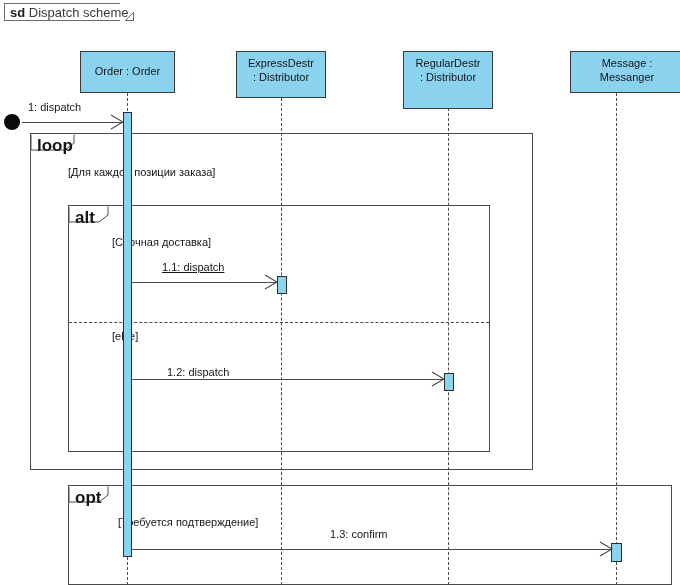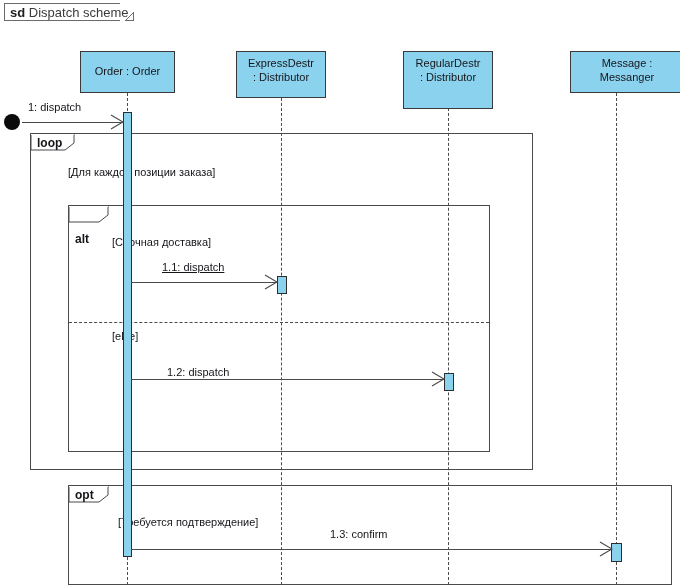--- a/index.html
+++ b/index.html
@@ -83,21 +83,21 @@
 
   
   .fragment {
     position: absolute;
     border: 1px solid #4a4a4a;
     box-sizing: border-box;
     background: transparent;
   }
   .frag-op {
     position: absolute;
-    font-size: 12px;
+    font-size: 17px;
     font-weight: bold;
     color: #15151a;
     white-space: nowrap;
   }
   .frag-guard {
     position: absolute;
     font-size: 11px;
     color: #15151a;
     white-space: nowrap;
   }
@@ -171,21 +171,21 @@
         <polygon points="0,0 43,0 43,9 34,16 0,16" fill="#ffffff" stroke="#4a4a4a" stroke-width="1"></polygon>
         <line x1="0" y1="0" x2="43" y2="0" stroke="#ffffff" stroke-width="2"></line>
       </svg>
       <div class="frag-op" style="left: 37px; top: 136px;">loop</div>
       <div class="frag-guard" style="left: 68px; top: 166px;">[Для каждой позиции заказа]</div>
       <div class="fragment" style="left: 68px; top: 205px; width: 422px; height: 247px;"></div>
       <svg viewBox="0 0 40 17" style="position: absolute; left: 69px; top: 206px; width: 40px; height: 17px;">
         <polygon points="0,0 39,0 39,9 30,16 0,16" fill="#ffffff" stroke="#4a4a4a" stroke-width="1"></polygon>
         <line x1="0" y1="0" x2="39" y2="0" stroke="#ffffff" stroke-width="2"></line>
       </svg>
-      <div class="frag-op" style="left: 75px; top: 208px; margin-top: 24px;">alt</div>
+      <div class="frag-op" style="left: 75px; top: 208px;">alt</div>
       <div class="frag-guard" style="left: 112px; top: 236px;">[Срочная доставка]</div>
       <div class="frag-divider" style="left: 69px; top: 322px; width: 420px;"></div>
       <div class="frag-guard" style="left: 112px; top: 330px;">[else]</div>
       <div class="fragment" style="left: 68px; top: 485px; width: 604px; height: 100px;"></div>
       <svg viewBox="0 0 40 17" style="position: absolute; left: 69px; top: 486px; width: 40px; height: 17px;">
         <polygon points="0,0 39,0 39,9 30,16 0,16" fill="#ffffff" stroke="#4a4a4a" stroke-width="1"></polygon>
         <line x1="0" y1="0" x2="39" y2="0" stroke="#ffffff" stroke-width="2"></line>
       </svg>
       <div class="frag-op" style="left: 75px; top: 488px;">opt</div>
       <div class="frag-guard" style="left: 118px; top: 516px;">[Требуется подтверждение]</div>

